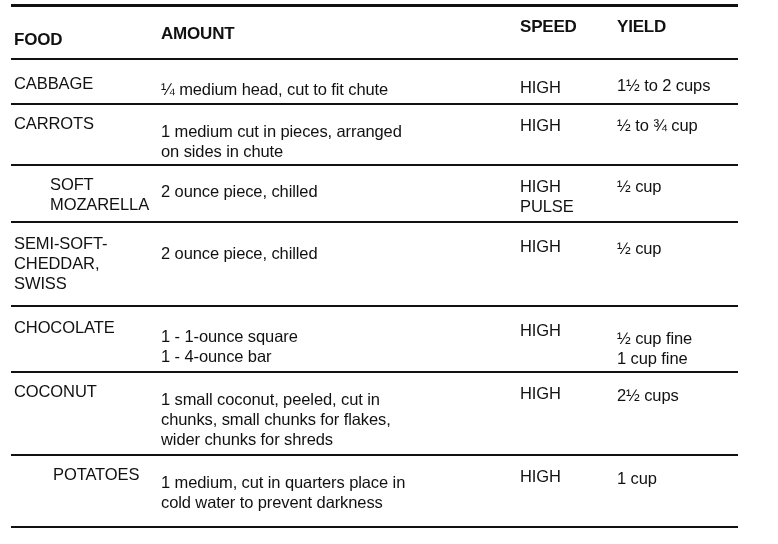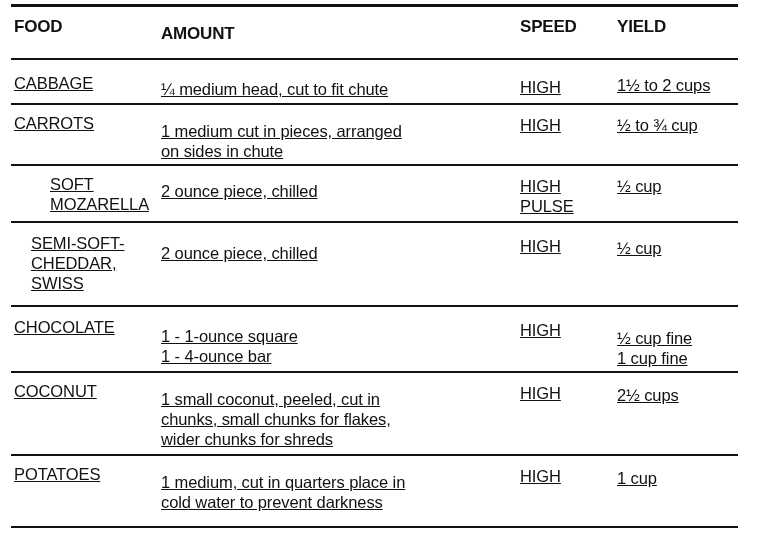--- a/index.html
+++ b/index.html
@@ -23,21 +23,20 @@
     }
     .hline.thick { height: 3px; }
     .hline.thin { height: 2px; }
 
     .cell {
       position: absolute;
       font-size: 16.5px;
       line-height: 20px;
       white-space: pre-line;
       letter-spacing: -0.1px;
-      text-decoration: underline;
     }
     .hdr {
       position: absolute;
       font-size: 17px;
       font-weight: bold;
       line-height: 20px;
       letter-spacing: -0.2px;
     }
     .col-food { left: 14px; }
     .col-amount { left: 161px; }
@@ -50,21 +49,21 @@
 <div class="hline thick" style="top:4px;"></div>
 <div class="hline thin" style="top:58px;"></div>
 <div class="hline thin" style="top:103px;"></div>
 <div class="hline thin" style="top:164px;"></div>
 <div class="hline thin" style="top:221px;"></div>
 <div class="hline thin" style="top:305px;"></div>
 <div class="hline thin" style="top:371px;"></div>
 <div class="hline thin" style="top:454px;"></div>
 <div class="hline thin" style="top:526px;"></div>
 
-<div class="hdr col-food" style="top:17px;">FOOD</div>
+<div class="hdr col-food" style="top:30px;">FOOD</div>
 <div class="hdr col-amount" style="top:24px;">AMOUNT</div>
 <div class="hdr col-speed" style="top:17px;">SPEED</div>
 <div class="hdr col-yield" style="top:17px;">YIELD</div>
 
 <div>
   <div class="cell col-food" style="top:73px;">CABBAGE</div>
   <div class="cell col-amount" style="top:79px;">¼ medium head, cut to fit chute</div>
   <div class="cell col-speed" style="top:77px;">HIGH</div>
   <div class="cell col-yield" style="top:75px;">1½ to 2 cups</div>
 </div>
@@ -80,21 +79,21 @@
 <div>
   <div class="cell col-food" style="top:174px;margin-left:36px;">SOFT
 MOZARELLA</div>
   <div class="cell col-amount" style="top:181px;">2 ounce piece, chilled</div>
   <div class="cell col-speed" style="top:176px;">HIGH
 PULSE</div>
   <div class="cell col-yield" style="top:176px;">½ cup</div>
 </div>
 
 <div>
-  <div class="cell col-food" style="top:233px;margin-left:17px;">SEMI-SOFT-
+  <div class="cell col-food" style="top:233px;">SEMI-SOFT-
 CHEDDAR,
 SWISS</div>
   <div class="cell col-amount" style="top:243px;">2 ounce piece, chilled</div>
   <div class="cell col-speed" style="top:236px;">HIGH</div>
   <div class="cell col-yield" style="top:238px;">½ cup</div>
 </div>
 
 <div>
   <div class="cell col-food" style="top:317px;">CHOCOLATE</div>
   <div class="cell col-amount" style="top:326px;">1 - 1-ounce square
@@ -107,18 +106,18 @@
 <div>
   <div class="cell col-food" style="top:381px;">COCONUT</div>
   <div class="cell col-amount" style="top:389px;">1 small coconut, peeled, cut in
 chunks, small chunks for flakes,
 wider chunks for shreds</div>
   <div class="cell col-speed" style="top:383px;">HIGH</div>
   <div class="cell col-yield" style="top:385px;">2½ cups</div>
 </div>
 
 <div>
-  <div class="cell col-food" style="top:464px;">POTATOES</div>
+  <div class="cell col-food" style="top:464px;margin-left:39px;">POTATOES</div>
   <div class="cell col-amount" style="top:472px;">1 medium, cut in quarters place in
 cold water to prevent darkness</div>
   <div class="cell col-speed" style="top:466px;">HIGH</div>
   <div class="cell col-yield" style="top:468px;">1 cup</div>
 </div>
 
 </body></html>

